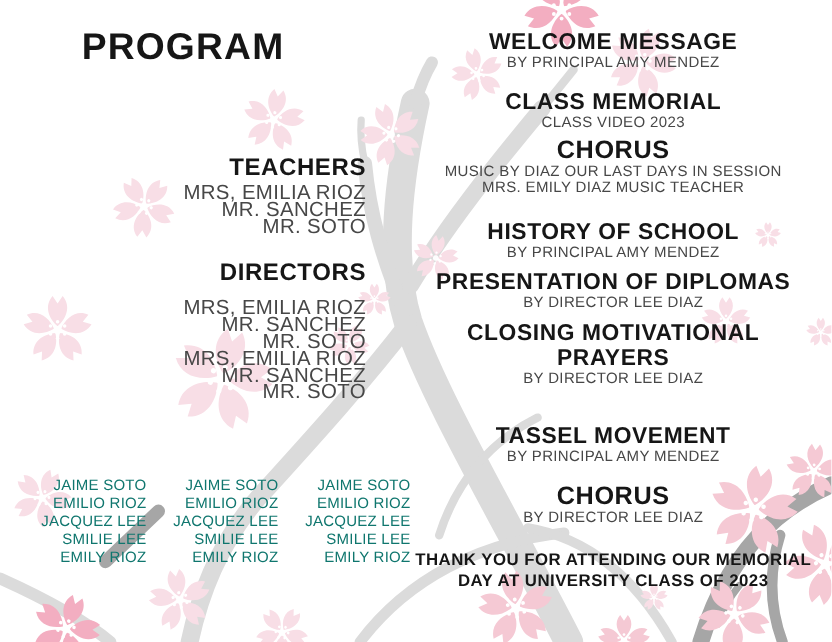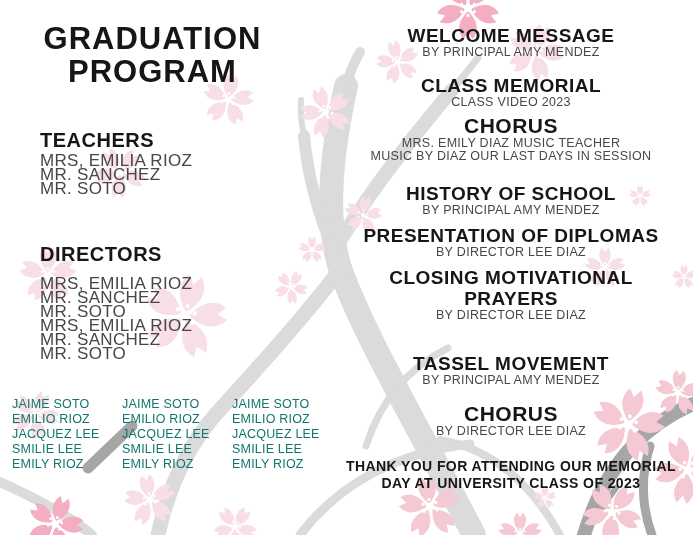--- a/index.html
+++ b/index.html
@@ -3,24 +3,24 @@
 <meta charset="utf-8">
 <style>
   html,body{margin:0;padding:0;background:#ffffff;}
   .page{position:relative;width:693px;height:535px;background:#ffffff;overflow:hidden;
         font-family:"Liberation Sans",sans-serif;}
   .bg{position:absolute;left:0;top:0;width:693px;height:535px;}
   
   .main-title{position:absolute;top:22px;left:10px;width:285px;margin:0;text-align:center;
               font-size:31px;line-height:33px;font-weight:700;letter-spacing:1px;color:#161616;}
   .main-title span{display:block;}
-  .lsec{position:absolute;text-align:left;}
+  .lsec{position:absolute;text-align:right;}
   .lsec h2{margin:0;font-size:20px;line-height:21px;font-weight:700;letter-spacing:.5px;color:#161616;}
   #teachers{top:130px;left:40px;width:265px;}
-  #directors{top:244px;left:40px;width:265px;}
+  #directors{top:217px;left:40px;width:265px;}
   #students{top:376px;left:12px;width:330px;}
   .names{margin-top:3px;}
   #directors .names{margin-top:12px;}
   .name{font-size:17px;line-height:14px;color:#474747;letter-spacing:.3px;}
   .scols{display:flex;margin-top:21px;}
   .scol{flex:1;}
   .sname{font-size:12.5px;line-height:15px;color:#0f766e;letter-spacing:.2px;}
   
   .right-pane{position:absolute;top:26px;left:352px;width:318px;text-align:center;}
   .pitem{margin:0;}
@@ -101,21 +101,20 @@
       <use href="#flw" transform="translate(520 534) scale(0.8)" fill="#f5c9d4"></use>
     </g>
 
     <g>
       <use href="#flw" transform="translate(468 8) scale(1.15) rotate(180)" fill="#f3aec1"></use>
       <use href="#flw" transform="translate(55 524) scale(1.05) rotate(20)" fill="#f3aec1"></use>
     </g>
   </svg>
 
   <h1 class="main-title">
-    <span>GRADUATION</span>
     <span>PROGRAM</span>
   </h1>
 
   <section class="lsec" id="teachers">
     <h2>TEACHERS</h2>
     <div class="names">
       <div class="name">MRS, EMILIA RIOZ</div>
       <div class="name">MR. SANCHEZ</div>
       <div class="name">MR. SOTO</div>
     </div>
@@ -166,22 +165,22 @@
       <div class="psub">BY PRINCIPAL AMY MENDEZ</div>
     </div>
 
     <div class="pitem" style="margin-top:17px">
       <div class="ptitle">CLASS MEMORIAL</div>
       <div class="psub">CLASS VIDEO 2023</div>
     </div>
 
     <div class="pitem big" style="margin-top:6px">
       <div class="ptitle">CHORUS</div>
+      <div class="psub">MUSIC BY DIAZ OUR LAST DAYS IN SESSION</div>
       <div class="psub">MRS. EMILY DIAZ MUSIC TEACHER</div>
-      <div class="psub">MUSIC BY DIAZ OUR LAST DAYS IN SESSION</div>
     </div>
 
     <div class="pitem" style="margin-top:21px">
       <div class="ptitle">HISTORY OF SCHOOL</div>
       <div class="psub">BY PRINCIPAL AMY MENDEZ</div>
     </div>
 
     <div class="pitem" style="margin-top:9px">
       <div class="ptitle">PRESENTATION OF DIPLOMAS</div>
       <div class="psub">BY DIRECTOR LEE DIAZ</div>

